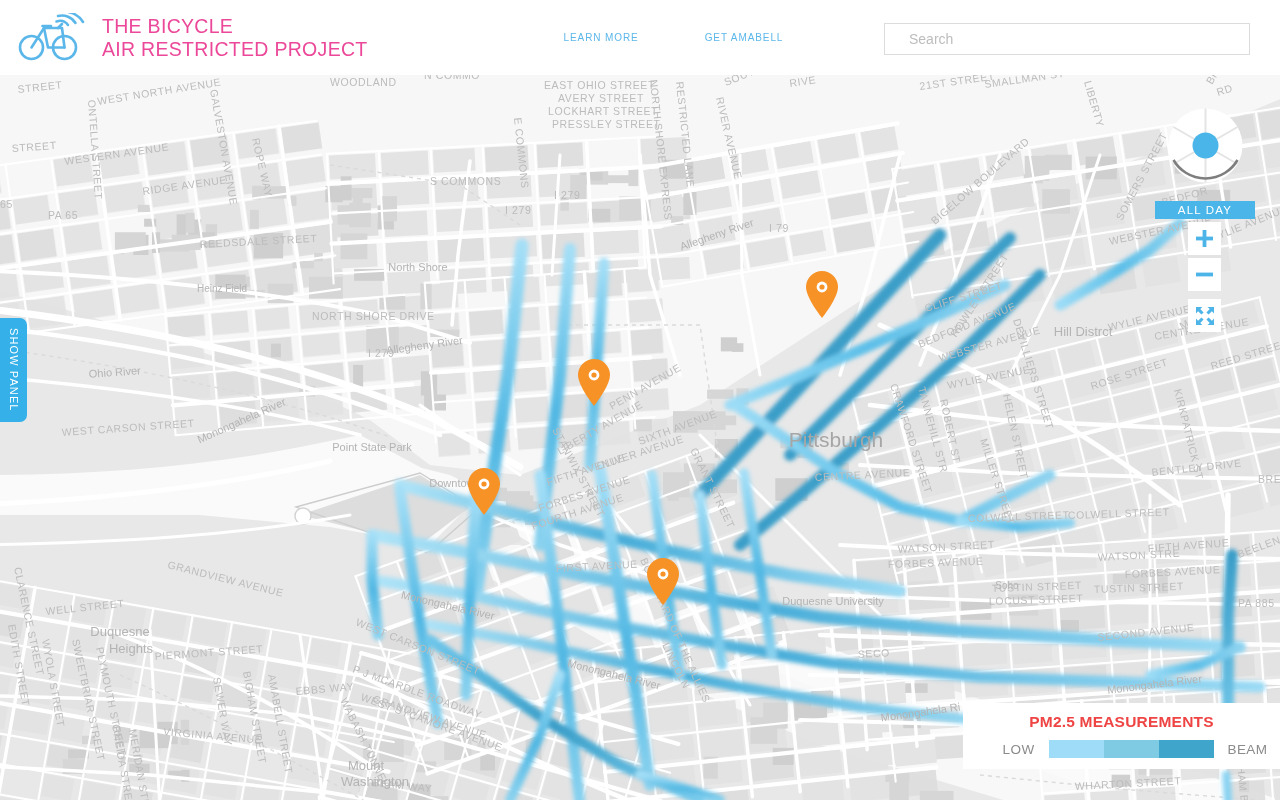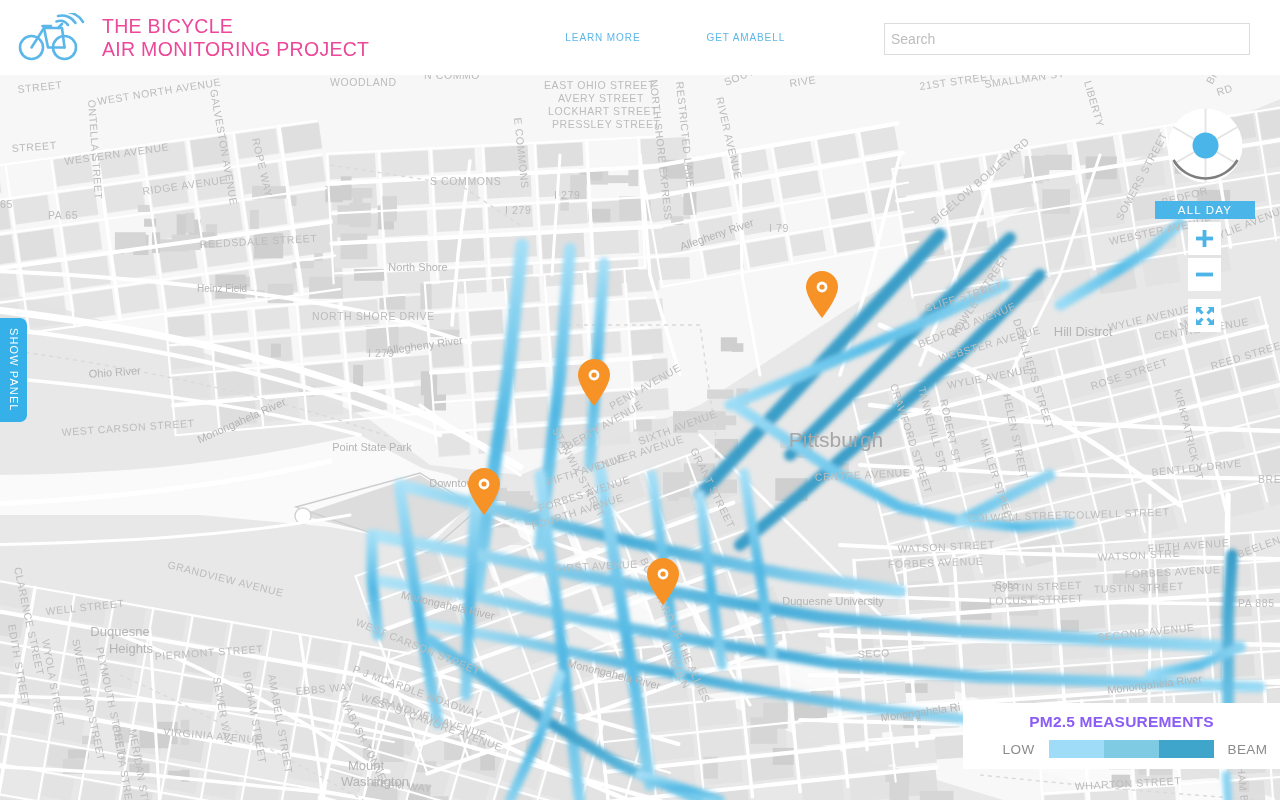--- a/index.html
+++ b/index.html
@@ -42,21 +42,21 @@
   }
   .nav-link + .nav-link { margin-left: 66px; }
   #search-wrap { position: absolute; left: 884px; top: 23px; }
   #search-input {
     width: 366px; height: 32px;
     border: 1px solid #dcdcdc;
     background: #fff;
     font-family: "Liberation Sans", sans-serif;
     font-size: 14px;
     color: #555;
-    padding: 0 6px;
+    padding: 0 24px;
     outline: none;
   }
   #search-input::placeholder { color: #bdbdbd; }
 
   
   #map {
     position: absolute; top: 75px; left: 0;
     width: 1280px; height: 725px;
     background: #e9e9e9;
     overflow: hidden;
@@ -120,21 +120,21 @@
 
   
   #legend {
     position: absolute; left: 963px; top: 703px;
     width: 317px; height: 66px;
     background: #ffffff;
     z-index: 55;
     text-align: center;
   }
   #legend-title {
-    color: #8b5cf6;
+    color: #ef4444;
     font-size: 15.5px;
     font-weight: bold;
     letter-spacing: .2px;
     margin-top: 10px;
   }
   #legend-scale {
     display: flex; align-items: center; justify-content: center;
     margin-top: 9px;
     padding-left: 27px;
   }
@@ -1413,21 +1413,21 @@
           <path d="M26,15 L30,34.5 L46.5,34.5"></path>
           <path d="M24.5,13 L33,13"></path>
           <path d="M40,15 L44,11"></path>
           <path d="M38.5,8.5 C43,7 47.5,8.5 50,12"></path>
           <path d="M40,3 C47,1.5 54,4 57.5,10"></path>
           <path d="M42,-1.5 C51,-2.5 60,1 65,9"></path>
         </g>
       </svg>
       <div id="brand-text">
         <div>THE BICYCLE</div>
-        <div>AIR MONITORING PROJECT</div>
+        <div>AIR RESTRICTED PROJECT</div>
       </div>
     </div>
 
     <nav id="nav">
       <a class="nav-link">LEARN MORE</a>
       <a class="nav-link">GET AMABELL</a>
     </nav>
 
     <div id="search-wrap">
       <input id="search-input" type="text" placeholder="Search" style="">

